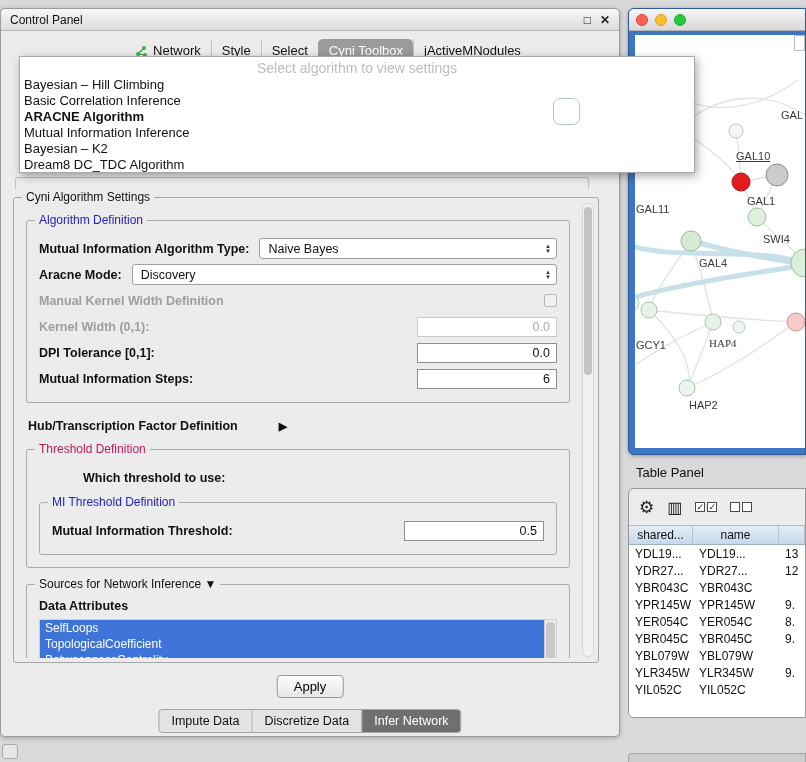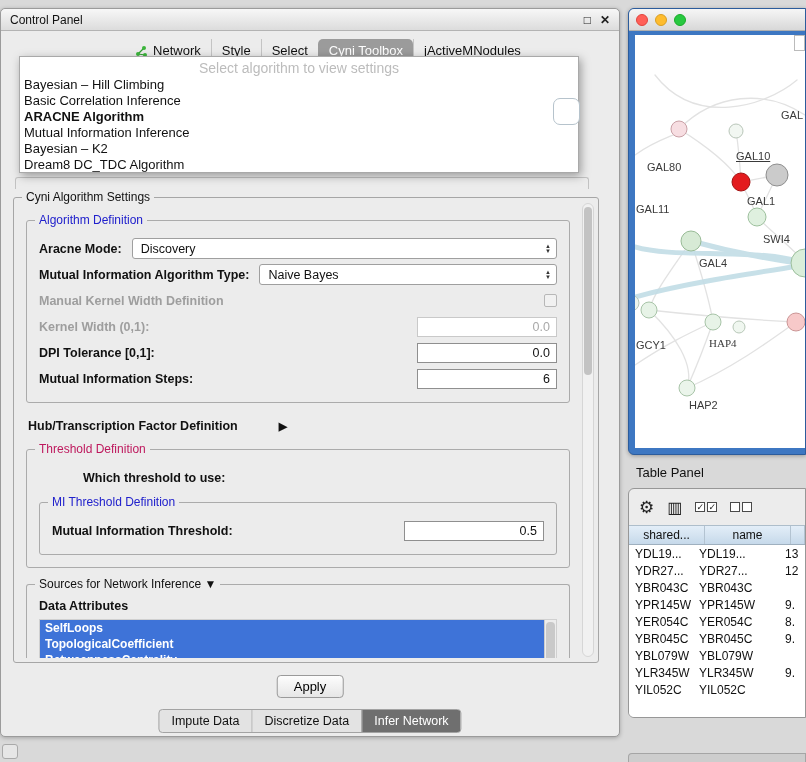--- a/index.html
+++ b/index.html
@@ -15,21 +15,21 @@
   .cp-controls { margin-left:auto; display:flex; gap:9px; font-size:12px; color:#222; }
   .cp-tabs { margin-top:8px; display:flex; justify-content:center; align-items:center; font-size:13px;margin-left:36px; }
   .cp-tab { padding:4px 10px; display:flex; align-items:center; gap:5px; border-left:1px solid #c4c4c4; cursor:default; }
   .cp-tab:first-child { border-left:none; }
   .cp-tab.active { background:#9b9b9b; color:#fff; border-radius:5px 5px 0 0; border-left-color:transparent; }
 
   .obscured-edge { position:absolute; left:14px; top:168px; width:574px; height:12px;
                    border:1px solid #c2c2c2; border-bottom:none; border-radius:3px 3px 0 0; }
 
   
-  .popup { position:absolute; left:18px; top:47px; width:560px; height:117px; background:#fff;
+  .popup { position:absolute; left:18px; top:47px; width:676px; height:117px; background:#fff;
            border:1px solid #a9a9a9; box-shadow:2px 3px 9px rgba(0,0,0,.35); z-index:10; padding:2px 0; }
   .popup-prompt { text-align:center; color:#bcbcbc; font-size:14px; line-height:18px; }
   .popup-item { font-size:13px; line-height:16px; padding:0 4px; white-space:nowrap; }
   .popup-item.sel { font-weight:bold; }
   .side-btn { position:absolute; left:552px; top:89px; width:27px; height:27px; background:#fff;
               border:1px solid #b6c3cc; border-radius:7px; z-index:11; }
 
   
   .settings-box { position:absolute; left:12px; top:188px; width:586px; height:466px;
                   border:1px solid #a6a6a6; border-radius:3px; }
@@ -52,21 +52,21 @@
   .field { width:140px; height:20px; border:1px solid #8f8f8f; background:#fff; font-size:12.5px;
            display:flex; align-items:center; justify-content:flex-end; padding:0 6px; font-weight:normal; }
   .field.disabled { border-color:#c9c9c9; color:#a9a9a9; }
   .checkbox { width:13px; height:13px; border:1px solid #b7b7b7; background:#f1f1f1; border-radius:2px; }
   .hub-row { display:flex; align-items:center; font-size:12.5px; font-weight:bold; margin:2px 6px 16px 6px;gap:32px; }
   .tri { margin-left:9px; font-size:11px; }
   .indent { padding-left:44px; }
 
   .attr-label { font-size:12.5px; font-weight:bold; margin:2px 2px 0 2px; }
   .attr-wrap { position:relative; margin:6px 2px 0 2px; height:68px; border:1px solid #d0d0d0; background:#fff; overflow:hidden; }
-  .attr-items { position:absolute; left:0; top:0; right:12px;font-weight:bold; }
+  .attr-items { position:absolute; left:0; top:0; right:12px; }
   .attr-item { background:#3e73d8; color:#fff; font-size:12px; line-height:16px; padding:0 5px; white-space:nowrap; }
   .list-vscroll { position:absolute; right:0; top:0; bottom:0; width:12px; background:#ededed; border-left:1px solid #cccccc; }
   .list-thumb { position:absolute; inset:2px 1px; background:#c9c9c9; border-radius:4px; }
 
   .apply-btn { position:absolute; top:666px; left:50%; transform:translateX(-50%);
                background:linear-gradient(#fdfdfd,#e6e6e6); border:1px solid #9a9a9a; border-radius:4px;
                font-size:13px; padding:3px 16px; }
   .bottom-tabs { position:absolute; top:700px; left:50%; transform:translateX(-50%); display:flex;
                  border:1px solid #a3a3a3; border-radius:4px; overflow:hidden; font-size:12.5px; background:#e3e3e3; }
   .bottom-tab { padding:4px 12px; border-left:1px solid #b7b7b7; white-space:nowrap; }
@@ -92,21 +92,21 @@
   .table-window { position:absolute; left:628px; top:488px; width:178px; height:230px; background:#ececec;
                   border:1px solid #979797; border-radius:6px 0 0 6px; overflow:hidden; }
   .table-toolbar { height:36px; display:flex; align-items:center; padding:0 10px; gap:13px; }
   .gear { font-size:17px; color:#222; }
   .col-icon { font-size:16px; color:#222; }
   .mini-grp { display:flex; gap:2px; }
   .mini-box { width:10px; height:10px; border:1px solid #4a4a4a; font-size:9px; line-height:9px; text-align:center; background:#fff; color:#222; }
   .table-header { display:flex; height:20px; background:linear-gradient(#e3eef8,#c6d9ea);
                   border-top:1px solid #aebecb; border-bottom:1px solid #9fb0bf; font-size:12px; }
   .th { border-right:1px solid #b3c3d1; display:flex; align-items:center; justify-content:center; }
-  .th1 { width:76px; } .th2 { width:86px; } .th3 { flex:1; }
+  .th1 { width:64px; } .th2 { width:86px; } .th3 { flex:1; }
   .table-body { position:absolute; top:56px; left:0; right:0; bottom:0; background:#fff; font-size:12px; }
   .tr { display:flex; height:17px; align-items:center; }
   .td { padding-left:6px; white-space:nowrap; overflow:hidden; }
   .td1 { width:64px; } .td2 { width:86px; } .td3 { flex:1; }
 
   .mini-win { position:absolute; left:2px; top:744px; width:16px; height:15px; background:#e6e6e6;
               border:1px solid #a9a9a9; border-radius:3px; }
   .bottom-strip { position:absolute; left:628px; top:753px; width:178px; height:9px; background:#cdcdcd;
                   border:1px solid #a5a5a5; border-bottom:none; border-radius:4px 0 0 0; }
 </style>
@@ -165,34 +165,34 @@
     <div class="vscroll">
         <div class="vscroll-thumb"></div>
       </div>
 
     <div class="settings-content">
 
       <div class="tb">
         <span class="legend blue">Algorithm Definition</span>
 
         <div class="form-row">
-          <span class="form-label">Aracne Mode:</span>
+          <span class="form-label">Mutual Information Algorithm Type:</span>
           <span class="combo">
-            <span>Discovery</span>
+            <span>Naive Bayes</span>
             <span class="combo-arrows">
               <span>▲</span>
               <span>▼</span>
             </span>
           </span>
         </div>
 
         <div class="form-row">
-          <span class="form-label">Mutual Information Algorithm Type:</span>
+          <span class="form-label">Aracne Mode:</span>
           <span class="combo">
-            <span>Naive Bayes</span>
+            <span>Discovery</span>
             <span class="combo-arrows">
               <span>▲</span>
               <span>▼</span>
             </span>
           </span>
         </div>
 
         <div class="form-row">
           <span class="form-label disabled">Manual Kernel Width Definition</span>
           <span class="spacer"></span>

